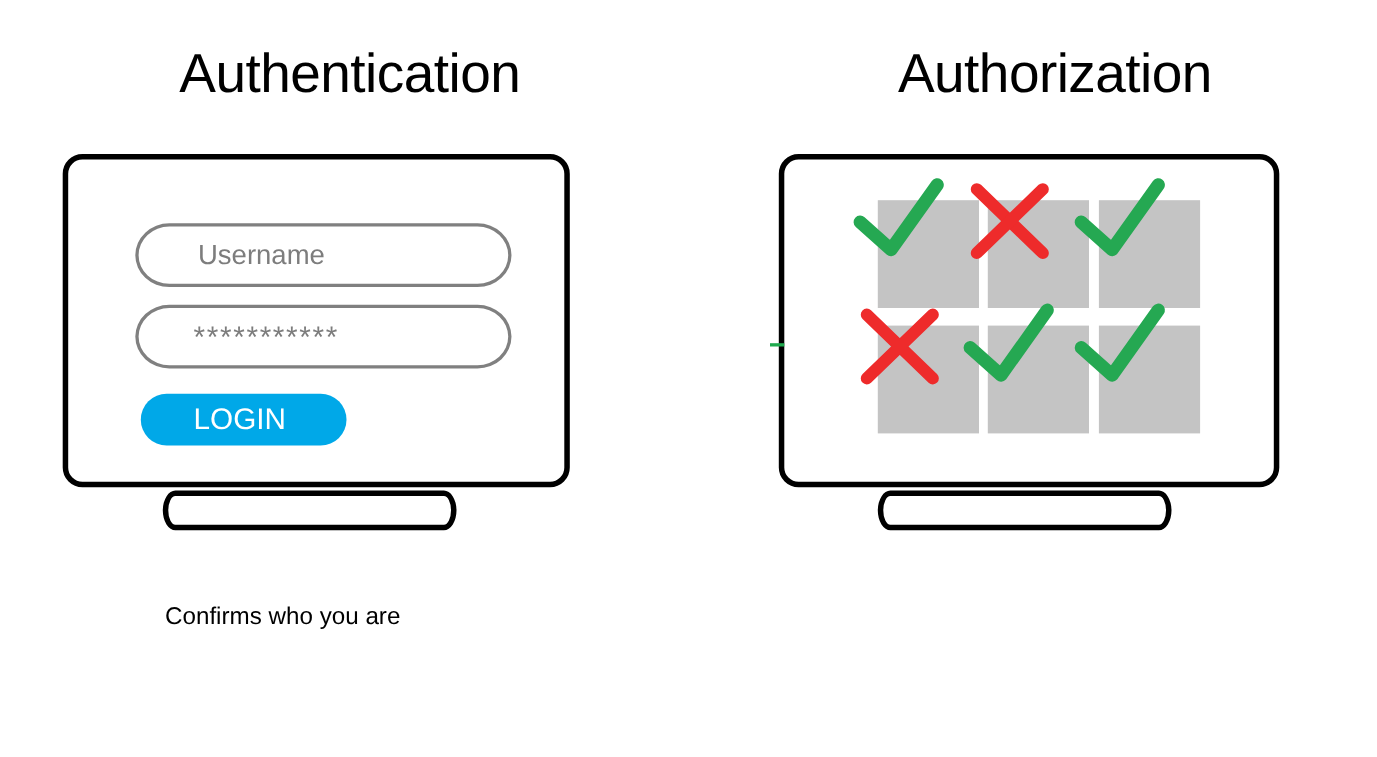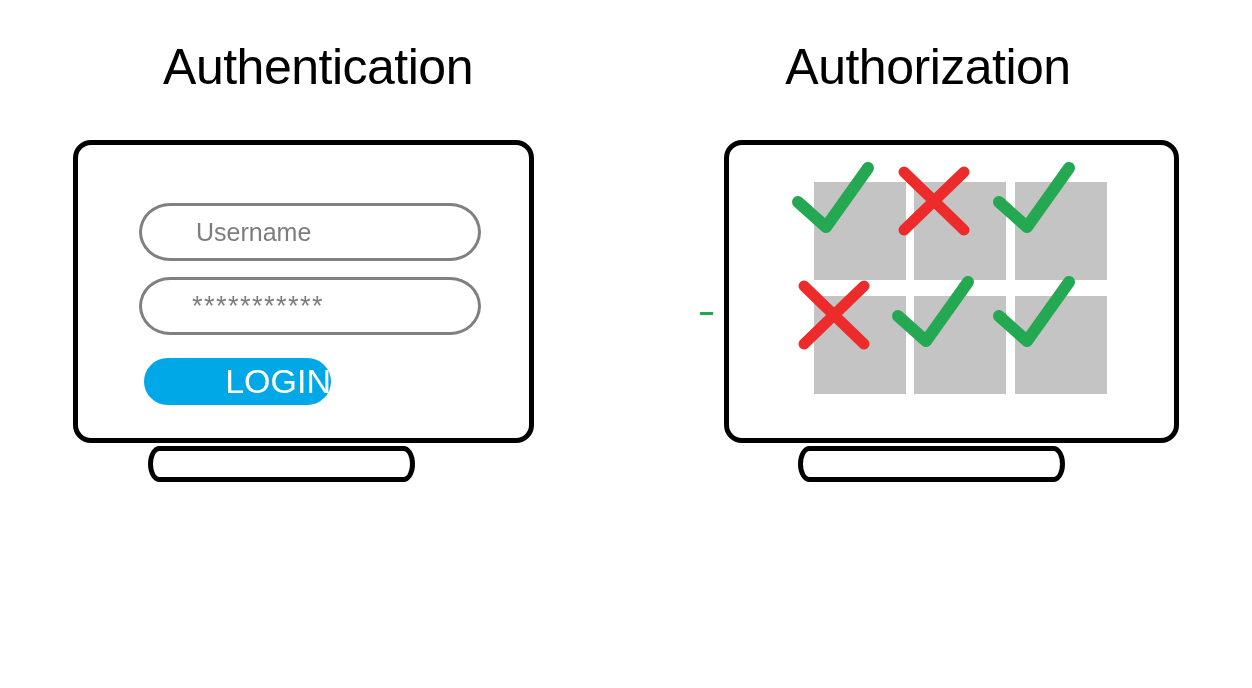--- a/index.html
+++ b/index.html
@@ -26,30 +26,29 @@
     font-size: 50px;
     line-height: 1;
     font-weight: 400;
     color: #000000;
     white-space: nowrap;
     text-align: center;
     letter-spacing: -0.5px;
     margin-left: 23px;
   }
   #title-auth   { left: 0px;   top: 42px; width: 590px; }
-  #title-authz  { left: 612px; top: 42px; width: 586px; }
+  #title-authz  { left: 643px; top: 42px; width: 586px; }
 
   
   .monitor-screen {
     position: absolute;
     box-sizing: border-box;
     background: #ffffff;
     border: 5px solid #000000;
     border-radius: 18px;
-    margin-left: 16px;
   }
   #screen-left  { left: 57px;  top: 140px; width: 461px; height: 303px; }
   #screen-right { left: 708px; top: 140px; width: 455px; height: 303px; }
 
   .monitor-stand {
     position: absolute;
     box-sizing: border-box;
     background: #ffffff;
     border: 5px solid #000000;
     border-radius: 14px / 22px;
@@ -87,22 +86,22 @@
     position: absolute;
     left: 66px;
     top: 213px;
     width: 187px;
     height: 47px;
     background: #00a8e8;
     border: none;
     border-radius: 24px;
     color: #ffffff;
     font-family: "Liberation Sans", sans-serif;
-    font-size: 34px;
-    text-align: right;
+    font-size: 27px;
+    text-align: left;
     padding: 0 0 0 48px;
     line-height: 47px;
     cursor: pointer;
     white-space: nowrap;
   }
 
   
   #perm-grid {
     position: absolute;
     left: 85px;
@@ -167,20 +166,21 @@
 
     <div class="input-pill" id="field-password">
       <span class="pill-text mask">***********</span>
     </div>
 
     <button class="login-button">LOGIN</button>
   </div>
 
   <div class="monitor-stand" id="stand-left"></div>
 
+  <div class="caption" id="caption-left">Confirms who you are</div>
 
   <div class="panel-title" id="title-authz">Authorization</div>
 
   <div class="monitor-screen" id="screen-right">
 
     <div id="perm-grid">
 
     <div class="perm-cell" style="left: 0px; top: 0px;">
           <div class="perm-tile" style="background: rgb(196, 196, 196);"></div>
           <svg class="perm-mark" viewBox="0 0 100 80">

